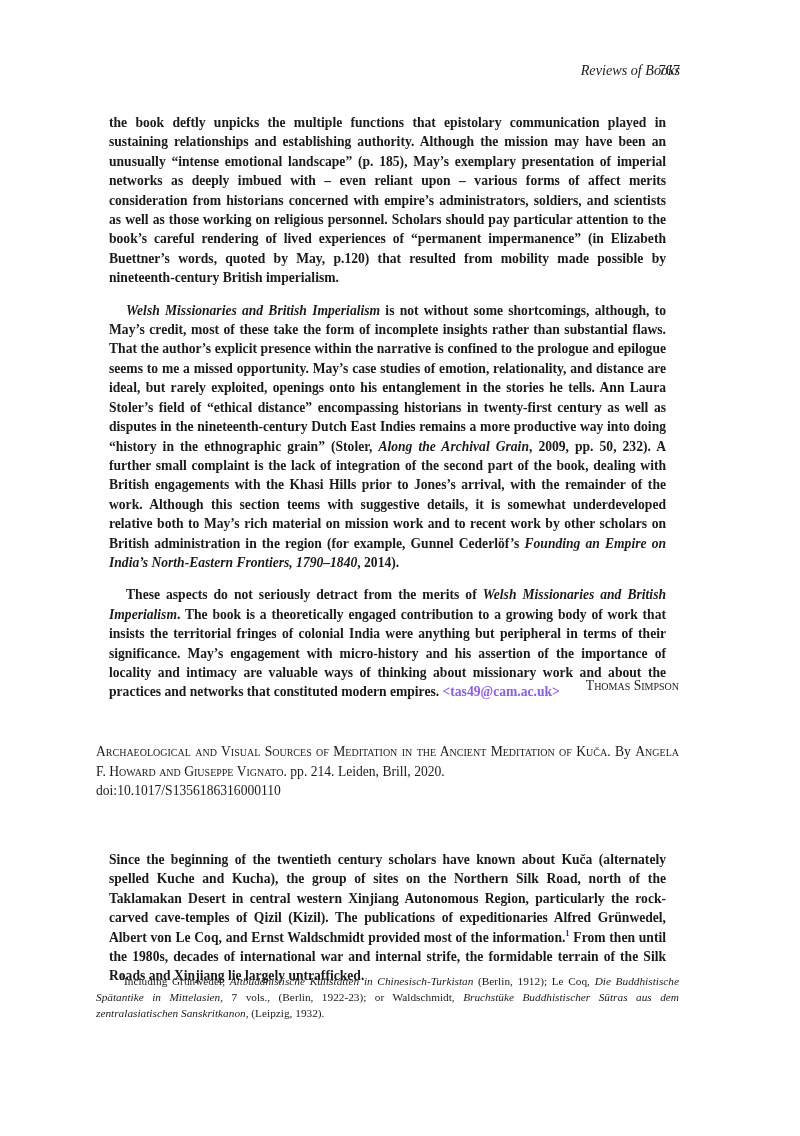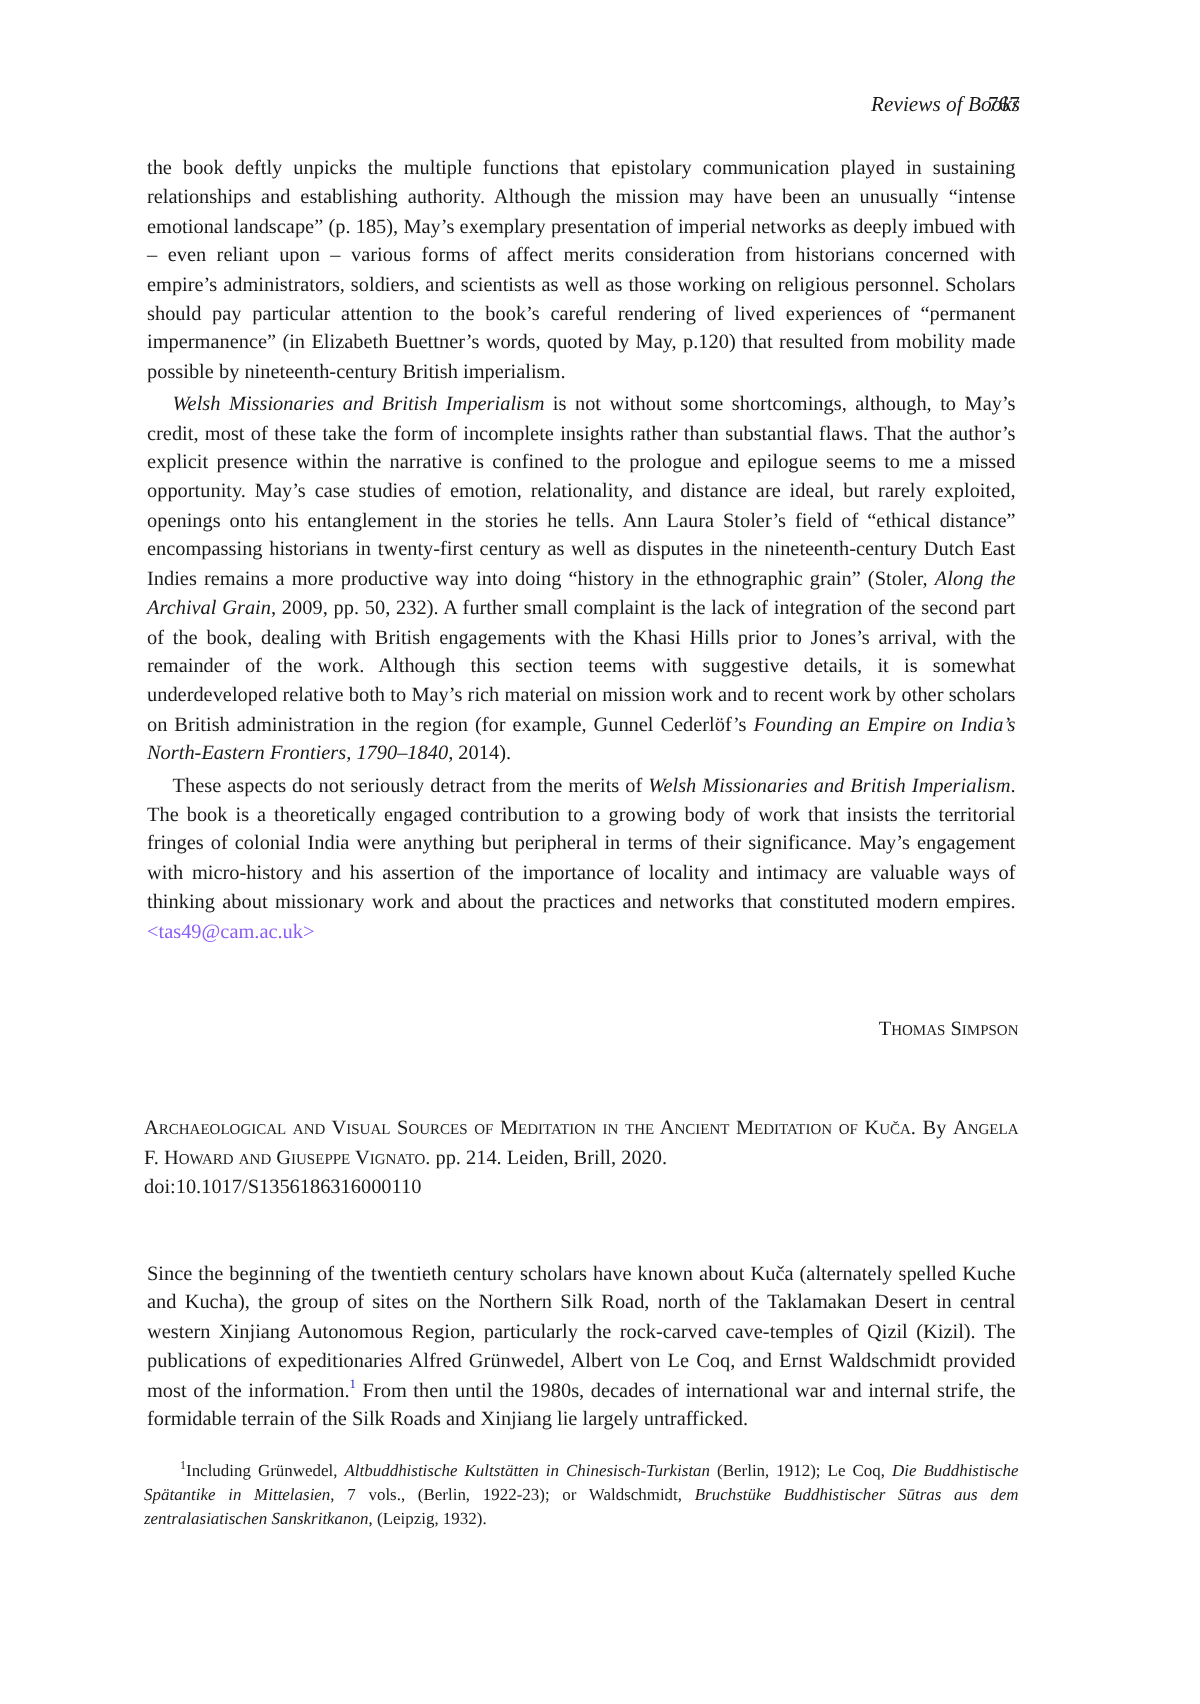--- a/index.html
+++ b/index.html
@@ -3,21 +3,21 @@
 <meta charset="utf-8">
 <style>
   html, body { margin: 0; padding: 0; background: #ffffff; }
   body { width: 800px; height: 1136px; position: relative; overflow: hidden;
          font-family: "Liberation Serif", "DejaVu Serif", serif; color: #1a1a1a; }
   .header { position: absolute; top: 62px; left: 96px; width: 584px; height: 20px; font-size: 14.2px; }
   .running-title { position: absolute; left: 0; right: 0; text-align: right; font-style: italic; }
   .page-num { position: absolute; right: 0; top: 0; }
   .body-block { position: absolute; left: 96px; width: 583px; font-size: 13.6px; line-height: 19.4px;
                 text-align: justify; }
-  .para { margin: 2px; }
+  .para { margin: 13px; font-weight: bold; }
   .indent { text-indent: 17px; }
   .it { font-style: italic; }
   .link { color: #8b5cf6; }
   .sc { font-variant: small-caps; }
   .signature { position: absolute; left: 96px; width: 583px; top: 648px; text-align: right; font-size: 13.6px; line-height: 20px; margin-top: 28px; }
   .review-head { position: absolute; left: 96px; width: 583px; top: 742px; font-size: 13.6px; line-height: 19.6px; text-align: justify; }
   .sup { font-size: 8.5px; vertical-align: super; line-height: 0; color: #2a2ac8; }
   .footnote { position: absolute; left: 96px; width: 583px; top: 973px; font-size: 11.3px; line-height: 16px; text-align: justify; }
   .fn-sup { font-size: 8px; vertical-align: super; line-height: 0; }
 </style>

